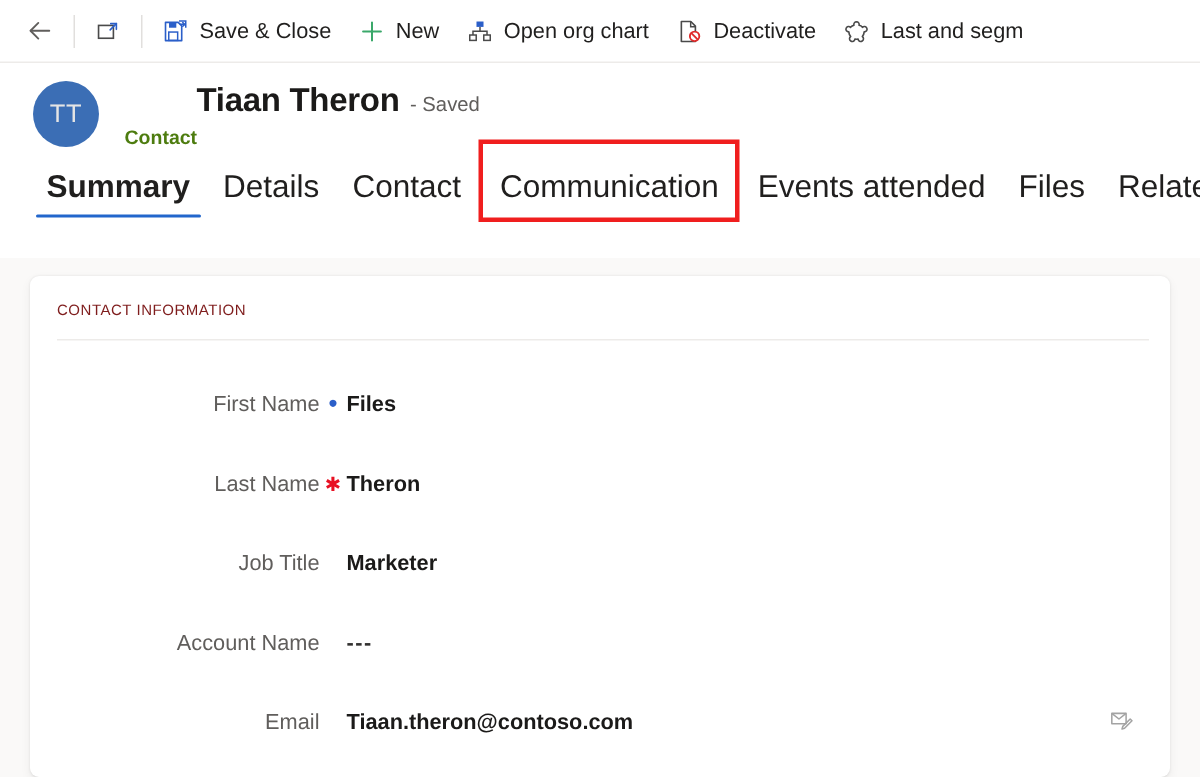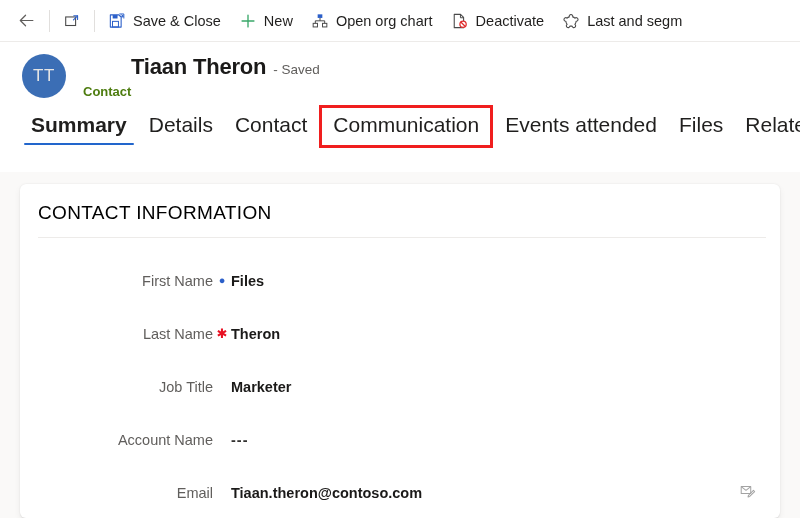--- a/index.html
+++ b/index.html
@@ -124,21 +124,21 @@
     background: #2266cc;
     border-radius: 1px;
   }
   .tab.highlighted {
     outline: 3px solid #f01e1e;
     outline-offset: 0px;
     padding-bottom: 8px;
     margin-bottom: 3px;
     margin-left: 4px;
     margin-right: 4px;
-    padding-top: 5px;
+    padding-top: 17px;
   }
   .chev { margin-left: 8px; display: inline-flex; }
 
   
   .form-area {
     position: absolute;
     left: 0;
     right: 0;
     top: 172px;
     bottom: 0;
@@ -149,22 +149,22 @@
   .card {
     background: #ffffff;
     border-radius: 6px;
     height: 100%;
     box-sizing: border-box;
     padding: 18px 0 0 0;
     box-shadow: 0 0.6px 1.8px rgba(0,0,0,0.09), 0 3px 7px rgba(0,0,0,0.06);
     overflow: hidden;
   }
   .section-title {
-    font-size: 19px;
-    color: #000000;
+    font-size: 10px;
+    color: #7f1d1d;
     letter-spacing: 0.35px;
     padding: 0 0 13px 18px;
   }
   .section-rule {
     height: 1px;
     background: #edebe9;
     margin: 0 14px 0 18px;
   }
   .fields { padding-top: 16px; }
   .field-row {

